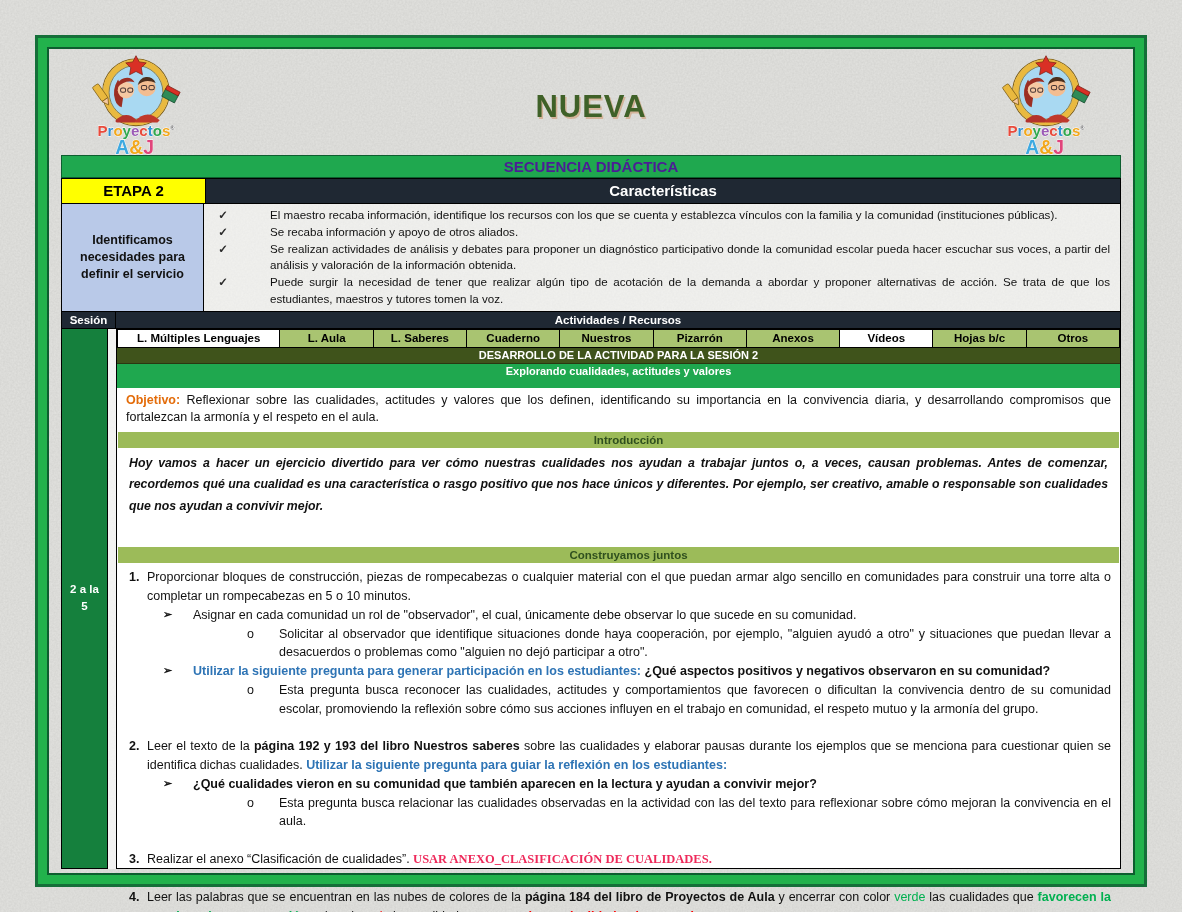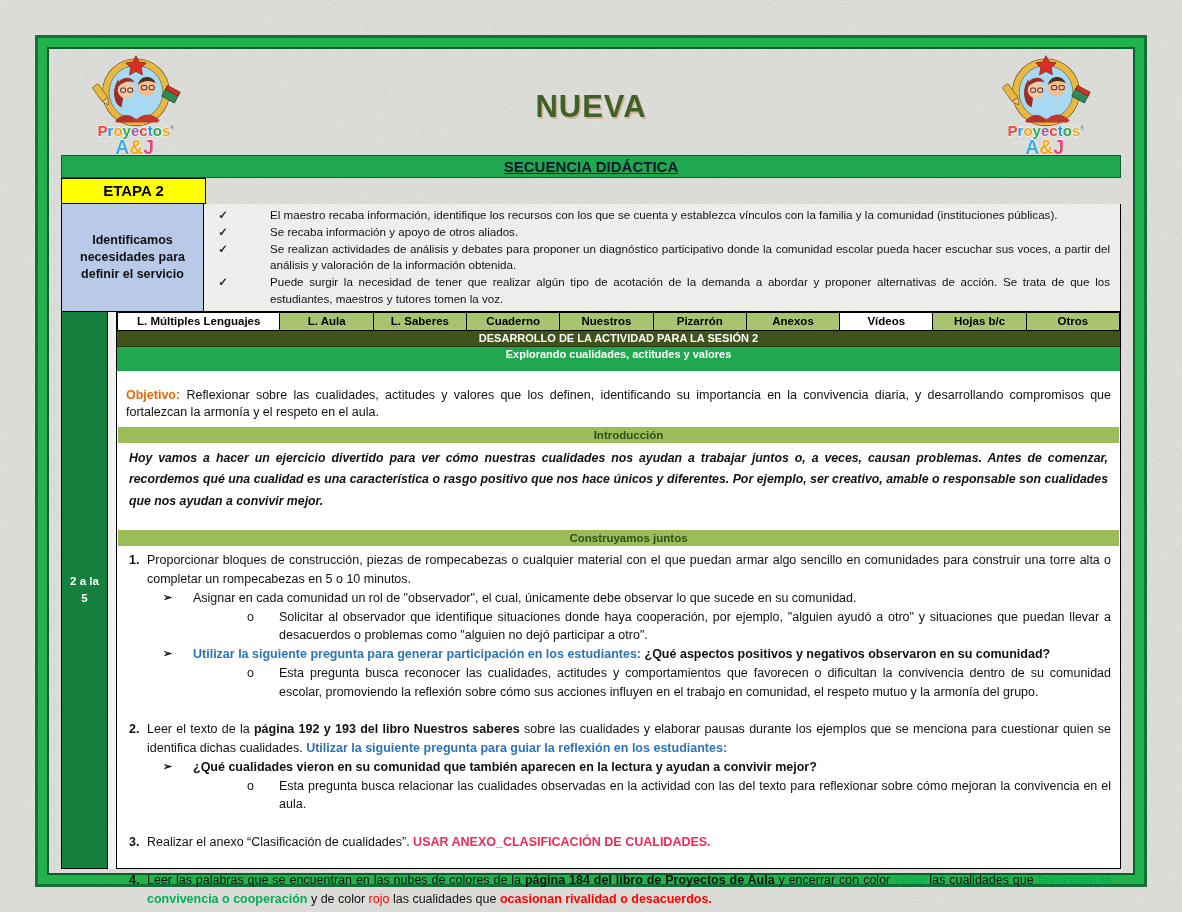--- a/index.html
+++ b/index.html
@@ -10,22 +10,22 @@
   .frame{position:absolute;left:38px;top:38px;width:1106px;height:846px;z-index:1;
          border:9px solid #22b24c;outline:3px solid #156f39;
          box-shadow:inset 0 0 0 2px #0d5e2f;box-sizing:border-box;
          padding:8px 14px 6px 14px;display:flex;flex-direction:column;}
   
   .hdr{display:grid;grid-template-columns:150px 1fr 150px;align-items:center;height:100px;flex:0 0 auto;}
   .logo-svg{width:96px;height:104px;display:block;margin:0 auto;}
   .title{ text-align:center;color:#3f6128;font-weight:bold;font-size:31px;letter-spacing:1px;
           line-height:1.45;text-shadow:1.5px 1.5px 0 rgba(200,120,60,.4);}
   
-  .banner{background:#1fa84f;color:#0f172a;font-weight:bold;font-size:15px;text-align:center;
-          line-height:21px;height:21px;border:1px solid #0d5e2f;flex:0 0 auto;text-decoration:underline;}
+  .banner{background:#1fa84f;color:#4c1d95;font-weight:bold;font-size:15px;text-align:center;
+          line-height:21px;height:21px;border:1px solid #0d5e2f;flex:0 0 auto;}
   .row{display:flex;flex:0 0 auto;}
   .etapa-cell{width:143px;background:#ffff00;color:#000;font-weight:bold;font-size:15px;
           text-align:center;line-height:24px;border:1px solid #000;flex:0 0 auto;}
   .carac-cell{flex:1;background:#1f2833;color:#fff;font-weight:bold;font-size:15px;
           text-align:center;line-height:24px;border:1px solid #000;border-left:none;}
   .ident-cell{width:143px;flex:0 0 auto;background:#b9c9e8;border:1px solid #000;border-top:none;
           display:flex;align-items:center;justify-content:center;text-align:center;
           font-weight:bold;font-size:12.5px;line-height:1.35;padding:8px;box-sizing:border-box;}
   .checks-cell{flex:1;border:1px solid #000;border-left:none;border-top:none;
           background:rgba(253,253,251,.55);padding:3px 10px 3px 6px;box-sizing:border-box;}
@@ -53,25 +53,25 @@
        white-space:nowrap;overflow:hidden;}
   .tab:first-child{flex:1.75;}
   .tab:last-child{border-right:1px solid #000;}
   .tab.active{background:#ffffff;}
   .bar-olive{background:#3f531b;color:#fff;font-weight:bold;font-size:11px;text-align:center;
        line-height:15px;height:15px;flex:0 0 auto;border-bottom:1px solid #2a3811;}
   .bar-green{background:#1fa84f;color:#fff;font-weight:bold;font-size:11px;text-align:center;
        line-height:15px;height:24px;flex:0 0 auto;}
   .bar-lgreen{background:#9cbb59;color:#2f4f1e;font-weight:bold;font-size:11.5px;text-align:center;
        line-height:16px;height:16px;flex:0 0 auto;margin:0 1px;padding-left:20px;}
-  .objetivo{padding:16px 9px 5px 9px;font-size:12.5px;line-height:1.4;text-align:justify;flex:0 0 auto;}
+  .objetivo{padding:4px 9px 5px 9px;font-size:12.5px;line-height:1.4;text-align:justify;flex:0 0 auto;}
   .obj-label{color:#e36c0a;font-weight:bold;}
   .intro-text{padding:5px 12px 10px 12px;font-size:12.3px;line-height:1.75;text-align:justify;
        font-style:italic;font-weight:bold;flex:0 0 auto;}
-  .construyamos-wrap{margin-top:8px;}
+  .construyamos-wrap{margin-top:20px;}
   .list{padding:5px 9px 0 4px;font-size:12.5px;line-height:1.5;flex:1 0 auto;}
   .li{display:flex;text-align:justify;}
   .li.gap{margin-bottom:19px;}
   .li .mk{flex:0 0 auto;font-weight:bold;}
   .lvl0 .mk{width:26px;padding-left:8px;box-sizing:border-box;}
   .lvl1{padding-left:42px;}
   .lvl1 .mk{width:30px;font-size:11px;}
   .lvl2{padding-left:122px;}
   .lvl2 .mk{width:36px;text-align:left;padding-left:4px;box-sizing:border-box;font-weight:normal;}
   .li .tx{flex:1;}
@@ -134,20 +134,21 @@
         <use href="#logo-art"></use>
         <text class="logo-brand" x="65" y="113" text-anchor="middle" font-size="21" font-weight="bold" font-family="Liberation Sans, sans-serif"><tspan fill="#e84b3c">P</tspan><tspan fill="#2f93d6">r</tspan><tspan fill="#f2a71b">o</tspan><tspan fill="#31a84f">y</tspan><tspan fill="#9b59b6">e</tspan><tspan fill="#e84b3c">c</tspan><tspan fill="#2f93d6">t</tspan><tspan fill="#31a84f">o</tspan><tspan fill="#f2a71b">s</tspan><tspan fill="#555" font-size="8" dy="-8">®</tspan></text>
         <text class="logo-initials" x="63" y="138" text-anchor="middle" font-size="27" font-weight="bold" font-family="Liberation Sans, sans-serif"><tspan fill="#3fa9e0">A</tspan><tspan fill="#f2a71b">&amp;</tspan><tspan fill="#e0457b">J</tspan></text>
       </svg>
     </div>
 
     <div class="banner">SECUENCIA DIDÁCTICA</div>
 
     <div class="row">
       <div class="etapa-cell">ETAPA 2</div>
+      <div class="carac-cell">Características</div>
     </div>
 
     <div class="row" style="flex:0 0 101px;">
       <div class="ident-cell">Identificamos necesidades para definir el servicio</div>
       <div class="checks-cell" id="checks">
           <div class="check-row">
             <span class="check-mark">✓</span>
             <span class="check-text">El maestro recaba información, identifique los recursos con los que se cuenta y establezca vínculos con la familia y la comunidad (instituciones públicas).</span>
           </div>
           <div class="check-row">
@@ -158,20 +159,24 @@
             <span class="check-mark">✓</span>
             <span class="check-text">Se realizan actividades de análisis y debates para proponer un diagnóstico participativo donde la comunidad escolar pueda hacer escuchar sus voces, a partir del análisis y valoración de la información obtenida.</span>
           </div>
           <div class="check-row">
             <span class="check-mark">✓</span>
             <span class="check-text"> Puede surgir la necesidad de tener que realizar algún tipo de acotación de la demanda a abordar y proponer alternativas de acción. Se trata de que los estudiantes, maestros y tutores tomen la voz.</span>
           </div>
         </div>
     </div>
 
+    <div class="row">
+      <div class="sesion-cell">Sesión</div>
+      <div class="actrec-cell">Actividades / Recursos</div>
+    </div>
 
     <div class="main">
       <div class="ses-col">
         <div>
           <div>2 a la</div>
           <div>5</div>
         </div>
       </div>
       <div class="col-gap"></div>
       <div class="content">
@@ -235,21 +240,21 @@
             <div class="li lvl1">
               <span class="mk">➢</span>
               <span class="tx"><span style="font-weight: bold;">¿Qué cualidades vieron en su comunidad que también aparecen en la lectura y ayudan a convivir mejor?</span></span>
             </div>
             <div class="li lvl2 gap">
               <span class="mk">o</span>
               <span class="tx"><span>Esta pregunta busca relacionar las cualidades observadas en la actividad con las del texto para reflexionar sobre cómo mejoran la convivencia en el aula.</span></span>
             </div>
             <div class="li lvl0 gap">
               <span class="mk">3.</span>
-              <span class="tx"><span> Realizar el anexo “Clasificación de cualidades”. </span><span style="font-weight: bold; color: rgb(238, 42, 91);">USAR ANEXO_CLASIFICACIÓN DE CUALIDADES.</span></span>
+              <span class="tx"><span> Realizar el anexo “Clasificación de cualidades”. </span><span style="font-weight: bold; color: rgb(238, 42, 91); font-family: Liberation Serif, serif;">USAR ANEXO_CLASIFICACIÓN DE CUALIDADES.</span></span>
             </div>
             <div class="li lvl0">
               <span class="mk">4.</span>
               <span class="tx"><span>Leer las palabras que se encuentran en las nubes de colores de la </span><span style="font-weight: bold;">página 184 del libro de Proyectos de Aula</span><span> y encerrar con color </span><span style="color: rgb(0, 176, 80);">verde</span><span> las cualidades que </span><span style="font-weight: bold; color: rgb(0, 176, 80);">favorecen la convivencia o cooperación</span><span> y de color </span><span style="color: rgb(255, 0, 0);">rojo</span><span> las cualidades que </span><span style="font-weight: bold; color: rgb(255, 0, 0);">ocasionan rivalidad o desacuerdos.</span></span>
             </div>
             <div class="li lvl0">
               <span class="mk">5.</span>
               <span class="tx"><span>Leer el texto que se encuentra en la parte inferior de la </span><span style="font-weight: bold;">página 184 del libro Proyectos de Aula</span><span> y reflexionar sobre lo elaborado en clase.</span></span>
             </div>
           </div>

